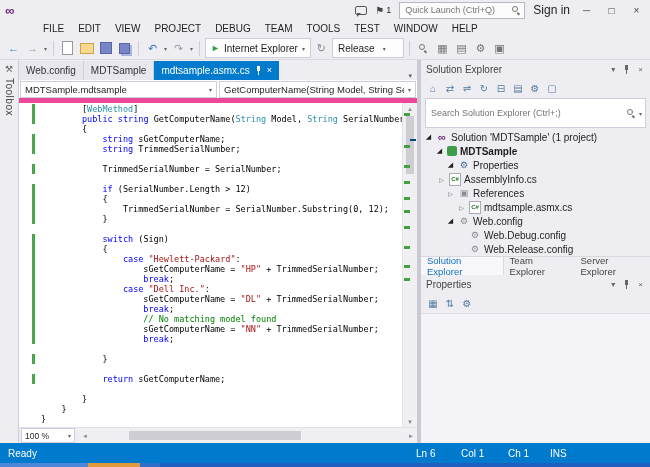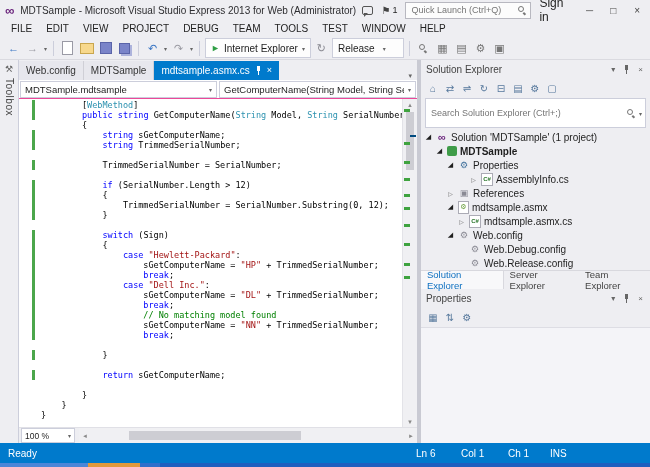--- a/index.html
+++ b/index.html
@@ -23,21 +23,21 @@
                       font-family:inherit;min-width:0;}
   .i-mag{position:relative;width:10px;height:10px;flex:none;display:inline-block;}
   .i-mag::before{content:"";position:absolute;left:1px;top:1px;width:4px;height:4px;
                  border:1.5px solid #777;border-radius:50%;}
   .i-mag::after{content:"";position:absolute;left:7px;top:7px;width:3px;height:1.5px;background:#777;
                 transform:rotate(45deg);transform-origin:0 0;}
   .signin{font-size:12px;color:#1e1e1e;}
   .winbtn{width:17px;text-align:center;font-size:10px;color:#444;}
 
   
-  .menubar{height:17px;display:flex;align-items:center;padding-left:4px;}
+  .menubar{height:17px;display:flex;align-items:center;padding-left:4px;margin-left:32px;}
   .menu-item{padding:0 7px;font-size:10px;color:#222;}
 
   
   .toolbar{height:22px;display:flex;align-items:center;padding:0 5px;gap:2px;
            border-bottom:1px solid #DADAE0;}
   .tb-icon{width:17px;height:17px;display:flex;align-items:center;justify-content:center;font-size:11px;}
   .tb-caret{font-size:6px;color:#666;margin:0 1px;}
   .tb-sep{width:1px;height:15px;background:#CCCEDB;margin:0 3px;}
   .i-page{width:9px;height:12px;background:#fff;border:1px solid #9A9AA5;display:inline-block;}
   .i-folder{width:12px;height:9px;background:#F7D88C;border:1px solid #C9A64E;display:inline-block;}
@@ -64,21 +64,21 @@
   .doc-tabs{height:20px;flex:none;display:flex;align-items:flex-end;background:#EEEEF2;}
   .doc-tab{height:19px;display:flex;align-items:center;gap:5px;padding:0 7px;font-size:10px;color:#333;}
   .doc-tab.inactive{background:#E7E7ED;border-right:1px solid #CFCFD6;}
   .doc-tab.active{background:#007ACC;color:#fff;}
   .tab-close{font-size:9px;line-height:1;}
   .pin{width:7px;height:9px;position:relative;display:inline-block;color:inherit;}
   .pin::before{content:"";position:absolute;left:2px;top:0;width:3px;height:5px;background:currentColor;}
   .pin::after{content:"";position:absolute;left:3px;top:5px;width:1px;height:4px;background:currentColor;}
   .tabs-chevron{margin-left:auto;font-size:7px;color:#666;padding:0 5px;}
 
-  .breadcrumbs{height:18px;flex:none;display:flex;background:#fff;border-bottom:1px solid #ec4899;}
+  .breadcrumbs{height:18px;flex:none;display:flex;background:#fff;border-bottom:5px solid #ec4899;}
   .bc-combo{flex:1;min-width:0;display:flex;align-items:center;gap:4px;height:15px;margin:1px;
             border:1px solid #CCCEDB;background:#fff;padding:0 4px;}
   .bc-label{font-size:9.5px;color:#1e1e1e;white-space:nowrap;overflow:hidden;flex:1;min-width:0;}
   .bc-combo .combo-caret{flex:none;}
 
   .code-wrap{flex:1;min-height:0;display:flex;position:relative;}
   .code{flex:1;min-width:0;overflow:hidden;padding-top:1px;
         font-family:"DejaVu Sans Mono",monospace;font-size:8.5px;}
   .code-line{height:10px;line-height:10px;white-space:pre;position:relative;padding-left:22px;}
   .code-line.m::before{content:"";position:absolute;left:13px;top:0;bottom:0;width:3px;background:#4BA64B;}
@@ -143,21 +143,20 @@
           #4C86D8 0px,#4C86D8 88px,#E0993C 88px,#E0993C 140px,
           #2F6FCB 140px,#2F6FCB 160px,#1E5FBF 160px,#1E5FBF 100%);}
 </style>
 </head>
 <body>
 
 <div id="app">
 
   <div class="titlebar">
     <span class="vs-logo">∞</span>
-    <span class="window-title">MDTSample - Microsoft Visual Studio Express 2013 for Web (Administrator)</span>
     <div class="title-right">
       <span class="bubble"></span>
       <span class="flag">⚑<span class="cnt">1</span></span>
       <div class="quick-launch">
         <input placeholder="Quick Launch (Ctrl+Q)" style="">
         <span class="i-mag"></span>
       </div>
       <span class="signin">Sign in</span>
       <span class="winbtn">─</span>
       <span class="winbtn">□</span>
@@ -356,35 +355,30 @@
           <div class="tree-row bold" style="padding-left: 14px;">
             <span class="expander exp">◢</span>
             <span class="tree-icon ic-project"></span>
             <span class="tree-label">MDTSample</span>
           </div>
           <div class="tree-row" style="padding-left: 25px;">
             <span class="expander exp">◢</span>
             <span class="tree-icon ic-gear-blue">⚙</span>
             <span class="tree-label">Properties</span>
           </div>
-          <div class="tree-row" style="padding-left: 48px;">
+          <div class="tree-row" style="padding-left: 16px;">
             <span class="expander">▷</span>
             <span class="tree-icon ic-cs">C#</span>
             <span class="tree-label">AssemblyInfo.cs</span>
           </div>
           <div class="tree-row" style="padding-left: 25px;">
             <span class="expander">▷</span>
             <span class="tree-icon ic-refs">▣</span>
             <span class="tree-label">References</span>
           </div>
-          <div class="tree-row" style="padding-left: 25px;">
-            <span class="expander exp">◢</span>
-            <span class="tree-icon ic-asmx">⚙</span>
-            <span class="tree-label">mdtsample.asmx</span>
-          </div>
           <div class="tree-row" style="padding-left: 36px;">
             <span class="expander">▷</span>
             <span class="tree-icon ic-cs">C#</span>
             <span class="tree-label">mdtsample.asmx.cs</span>
           </div>
           <div class="tree-row" style="padding-left: 25px;">
             <span class="expander exp">◢</span>
             <span class="tree-icon ic-config">⚙</span>
             <span class="tree-label">Web.config</span>
           </div>
@@ -394,22 +388,22 @@
             <span class="tree-label">Web.Debug.config</span>
           </div>
           <div class="tree-row" style="padding-left: 36px;">
             <span class="expander"></span>
             <span class="tree-icon ic-config">⚙</span>
             <span class="tree-label">Web.Release.config</span>
           </div>
         </div>
       <div class="se-tabs" id="se-tabs">
           <div class="se-tab active">Solution Explorer</div>
+          <div class="se-tab">Team Explorer</div>
           <div class="se-tab">Server Explorer</div>
-          <div class="se-tab">Team Explorer</div>
         </div>
 
       <div class="pane-header">
         <span class="pane-title">Properties</span>
         <span class="ph-ic">▾</span>
         <span class="ph-ic">
             <span class="pin" style="color:#666"></span>
           </span>
         <span class="ph-ic">×</span>
       </div>

